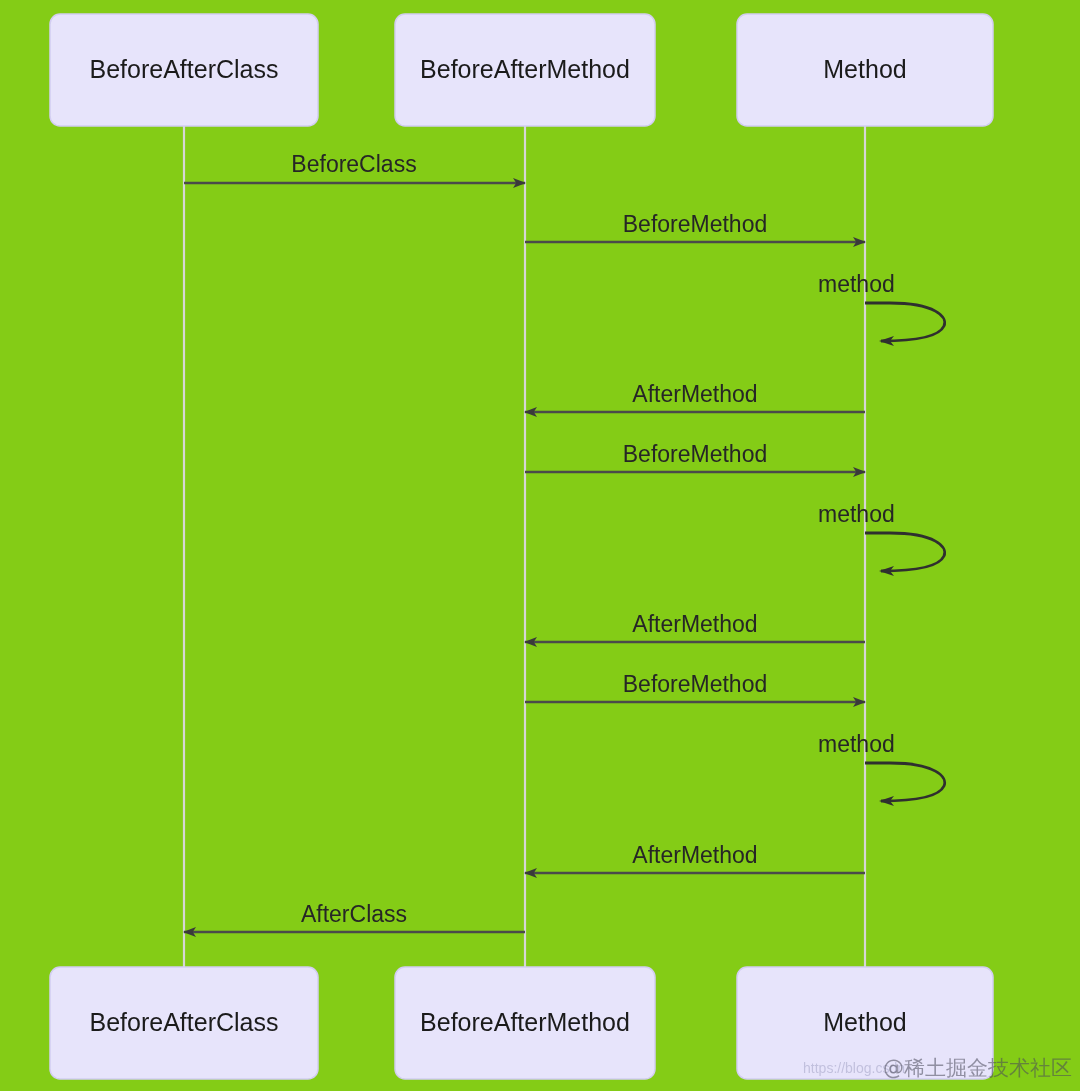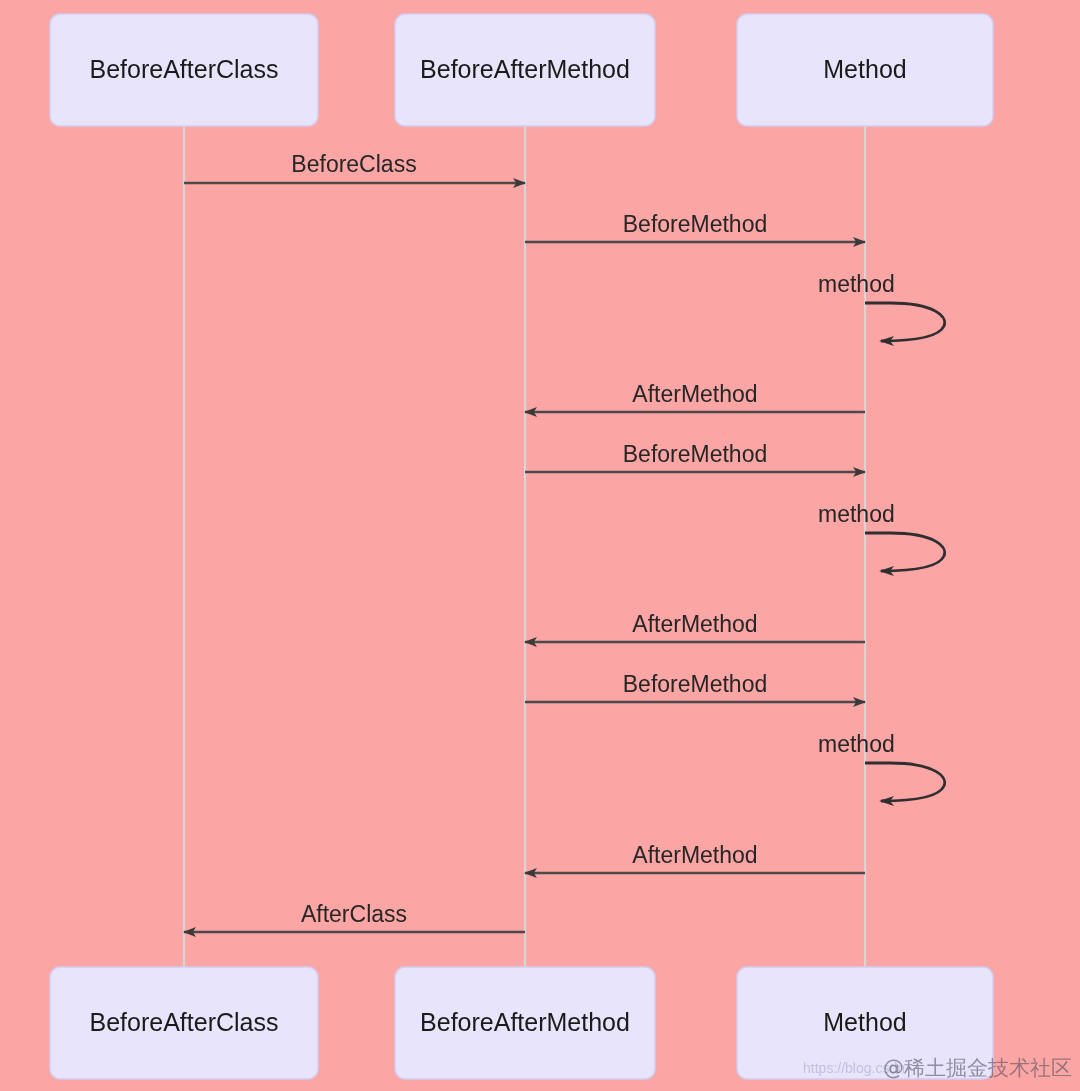--- a/index.html
+++ b/index.html
@@ -7,21 +7,21 @@
     padding: 0;
     background: #ffffff;
   }
   body {
     font-family: "Liberation Sans", sans-serif;
   }
   #canvas {
     position: relative;
     width: 1080px;
     height: 1091px;
-    background: #fca5a5;
+    background: #84cc16;
     overflow: hidden;
   }
   svg#diagram {
     position: absolute;
     left: 0;
     top: 0;
     width: 1080px;
     height: 1091px;
     display: block;
   }

